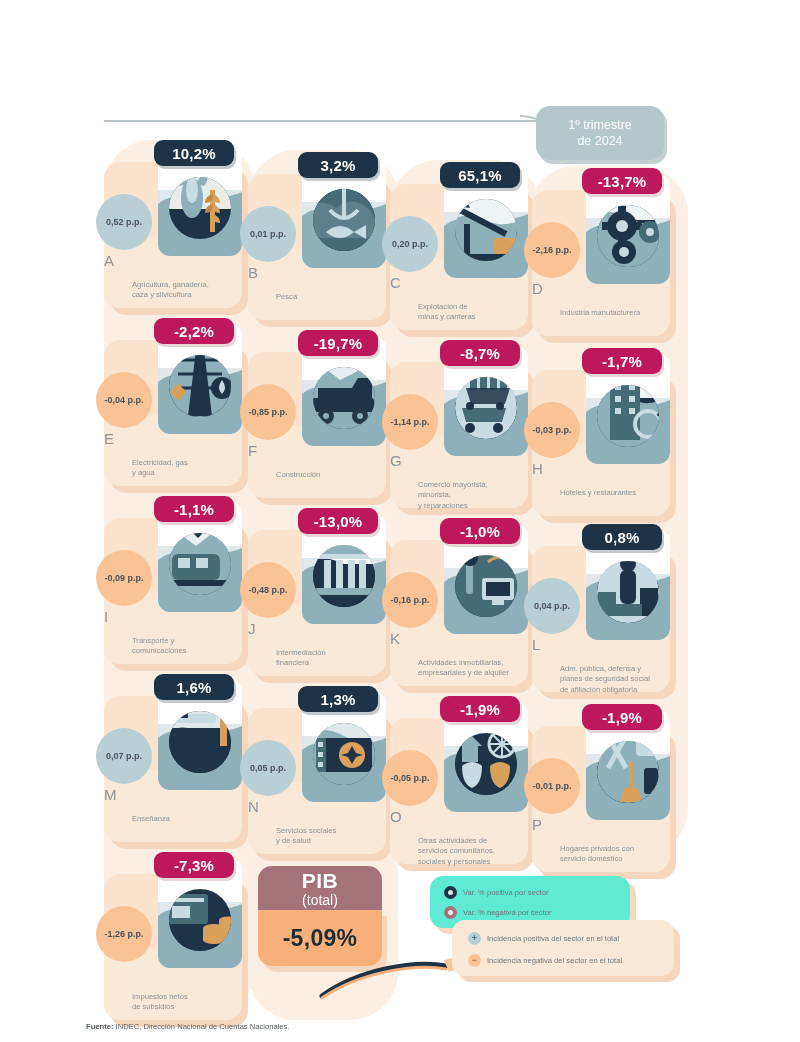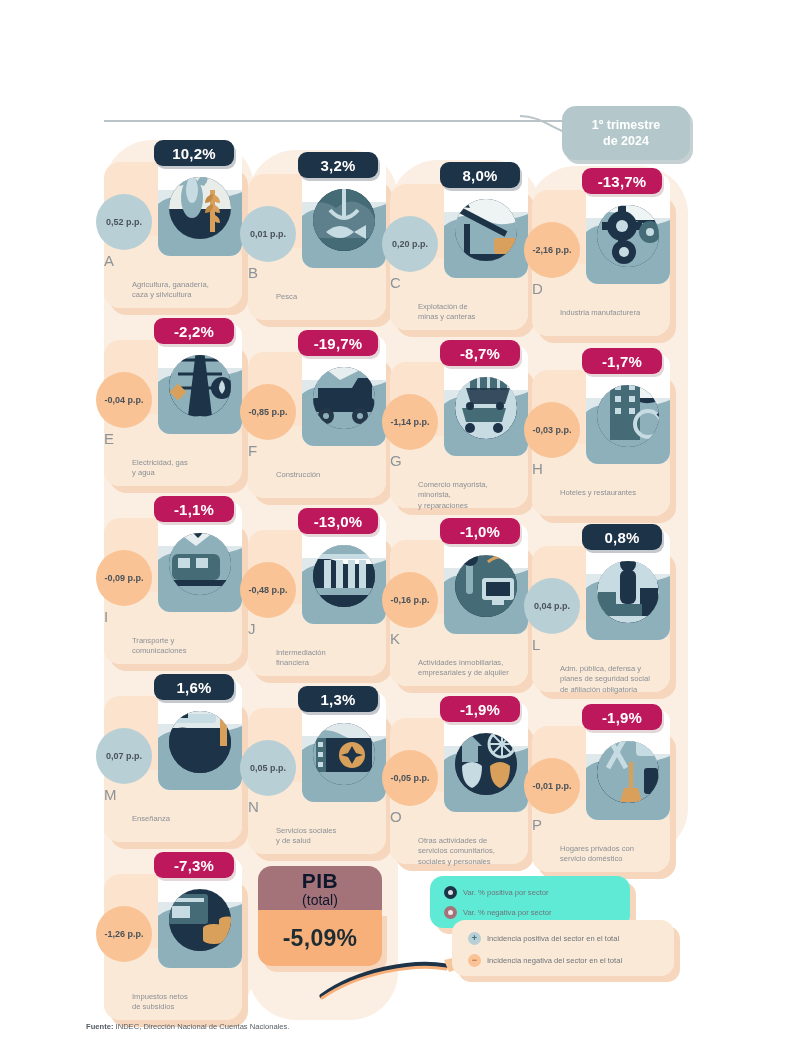--- a/index.html
+++ b/index.html
@@ -20,24 +20,24 @@
   }
   .hdr h2{
     margin:6px 0 0 0;font-size:13.6px;font-weight:400;color:#6a737c;
     letter-spacing:.05px;line-height:1.25;
   }
 
   
   .rule{position:absolute;left:104px;top:120px;width:470px;height:2px;background:#b9c3c8;}
   .connector{position:absolute;left:520px;top:104px;width:80px;height:40px;}
   .qpill{
-    position:absolute;left:562px;top:106px;width:128px;height:54px;
+    position:absolute;left:536px;top:106px;width:128px;height:54px;
     background:#b4c8cb;border-radius:14px;
     display:flex;align-items:center;justify-content:center;text-align:center;
-    color:#ffffff;font-size:12.5px;line-height:1.28;font-weight:700;
+    color:#ffffff;font-size:12.5px;line-height:1.28;font-weight:400;
     box-shadow:3px 4px 0 0 rgba(150,170,174,.55);
   }
 
   
   .blob{position:absolute;background:#fbeee2;border-radius:48px;}
   .blob.b1{left:104px;top:140px;width:150px;height:880px;}
   .blob.b2{left:248px;top:150px;width:150px;height:870px;}
   .blob.b3{left:390px;top:160px;width:150px;height:700px;}
   .blob.b4{left:528px;top:166px;width:160px;height:690px;}
 
@@ -84,21 +84,21 @@
   }
   .cap{
     position:absolute;left:8px;top:140px;width:118px;
     font-size:7.6px;color:#8a9096;line-height:1.35;padding-left:28px;
   }
 
   
   .pib{position:absolute;left:258px;top:866px;width:124px;height:100px;}
   .pib .top{
     position:absolute;left:0;top:0;width:124px;height:44px;background:#a4737a;
-    border-radius:14px 14px 0 0;color:#0f172a;text-align:center;
+    border-radius:14px 14px 0 0;color:#ffffff;text-align:center;
     display:flex;flex-direction:column;justify-content:center;
   }
   .pib .top .t1{font-size:21px;font-weight:700;letter-spacing:.5px;line-height:1;}
   .pib .top .t2{font-size:14px;font-weight:400;margin-top:2px;line-height:1;}
   .pib .bot{
     position:absolute;left:0;top:44px;width:124px;height:56px;background:#f8b07a;
     border-radius:0 0 14px 14px;color:#1d2b33;
     display:flex;align-items:center;justify-content:center;
     font-size:23px;font-weight:700;letter-spacing:.3px;
     box-shadow:5px 6px 0 0 #f6d7bd;
@@ -223,21 +223,21 @@
               <rect y="0" width="84" height="60" fill="#eef3f4"></rect>
               <path d="M0 56 q20 -14 40 -4 q22 10 44 -4 L84 110 L0 110z" fill="#8eb0bb"></path>
               <rect x="20" y="56" width="6" height="34" fill="#1d3347"></rect>
               <path d="M16 42 L62 66" stroke="#1d3347" stroke-width="6"></path>
               <path d="M12 38 l10 -6 l4 8z" fill="#1d3347"></path>
               <rect x="50" y="70" width="26" height="16" rx="3" fill="#d8a05a"></rect>
               <rect x="8" y="86" width="68" height="10" fill="#1d3347"></rect>
             </g>
           </svg>
         </div>
-        <div class="pct pos">8,0%</div>
+        <div class="pct pos">65,1%</div>
         <div class="pp pos">0,20 p.p.</div>
         <div class="ltr">C</div>
         <div class="cap">Explotación de<br>minas y canteras</div>
       </div>
       <div class="card" style="left: 524px; top: 168px;">
         <div class="bg"></div>
         <div class="bgwave"></div>
         <div class="tile">
           <svg viewBox="0 0 84 110">
             <rect width="84" height="110" fill="#fff"></rect>

